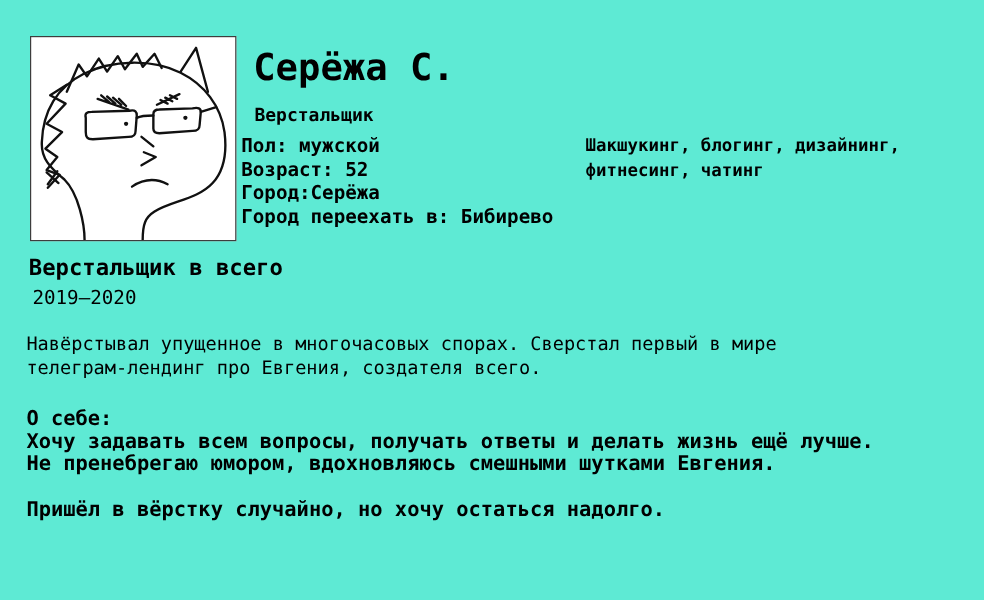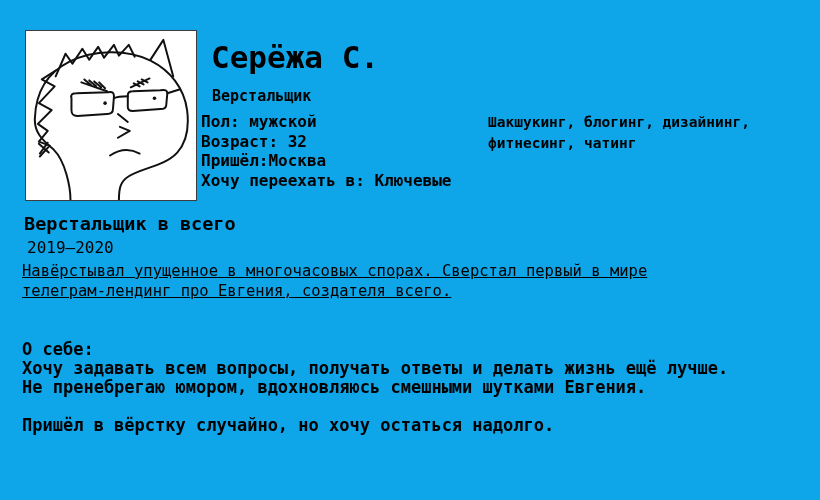--- a/index.html
+++ b/index.html
@@ -1,20 +1,20 @@
 <!DOCTYPE html>
 <html><head>
 <meta charset="utf-8">
 <style>
   html, body { margin: 0; padding: 0; background: #ffffff; }
   .page {
     position: relative;
     width: 820px;
     height: 500px;
-    background: #0ea5e9;
+    background: #5eead4;
     color: #000000;
     font-family: "DejaVu Sans Mono", "Liberation Mono", monospace;
     overflow: hidden;
   }
   .avatar-box {
     position: absolute;
     left: 25px; top: 30px;
     width: 172px; height: 171px;
     border: 1px solid #3d3d3d;
     box-sizing: border-box;
@@ -64,26 +64,25 @@
   }
   .exp-period {
     position: absolute;
     left: 27px; top: 238px;
     font-size: 16px;
     line-height: 1.2;
     white-space: nowrap;
   }
   .exp-desc {
     position: absolute;
-    left: 22px; top: 261px;
+    left: 22px; top: 277px;
     margin: 0;
     width: 692px;
     font-size: 15.5px;
     line-height: 20px;
-    text-decoration: underline;
   }
   .about {
     position: absolute;
     left: 22px; top: 340px;
     font-size: 17px;
     line-height: 19px;
     white-space: nowrap;
     font-weight: bold;
   }
   .about-gap { height: 19px; }
@@ -128,23 +127,23 @@
       </g>
     </svg>
   </div>
 
   <h1 class="name">Серёжа С.</h1>
 
   <div class="job-title">Верстальщик</div>
 
   <div class="details">
     <div>Пол: мужской</div>
-    <div>Возраст: 32</div>
-    <div>Пришёл:Москва</div>
-    <div>Хочу переехать в: Ключевые</div>
+    <div>Возраст: 52</div>
+    <div>Город:Серёжа</div>
+    <div>Город переехать в: Бибирево</div>
   </div>
 
   <div class="skills">
     <div>Шакшукинг, блогинг, дизайнинг, фитнесинг, чатинг</div>
   </div>
 
   <h2 class="exp-heading">Верстальщик в всего</h2>
 
   <div class="exp-period">2019–2020</div>
 

